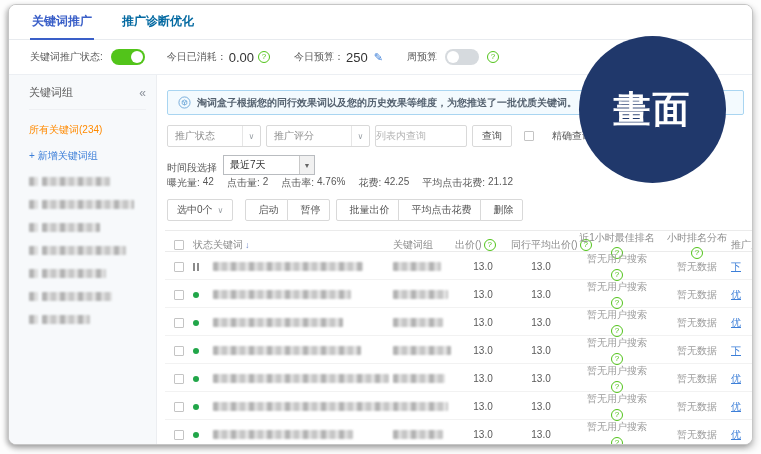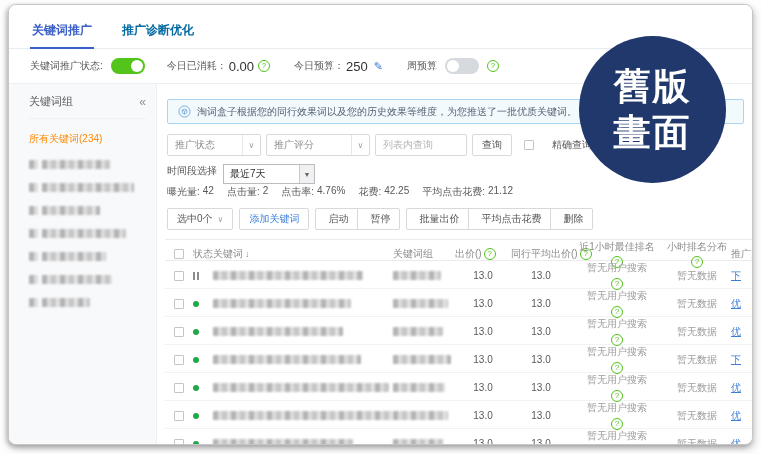--- a/index.html
+++ b/index.html
@@ -5,21 +5,21 @@
   * { margin:0; padding:0; box-sizing:border-box; }
   html,body { width:761px; height:454px; background:#fdfdfd; font-family:"Liberation Sans","DejaVu Sans",sans-serif; overflow:hidden; }
   .stage { position:relative; width:761px; height:454px; }
   .card {
     position:absolute; left:8px; top:4px; width:745px; height:441px;
     background:#fff; border:1px solid #c6c6c6; border-radius:8px;
     box-shadow:-2px 2px 5px rgba(0,0,0,.25), 2px 4px 7px rgba(0,0,0,.18);
     overflow:hidden;
   }
   
-  .tabs-row { height:44px; display:flex; align-items:flex-end; padding:0 0 0 21px; border-bottom:1px solid #e8ebef; background:#fff; }
+  .tabs-row { height:35px; display:flex; align-items:flex-end; padding:0 0 0 21px; border-bottom:1px solid #e8ebef; background:#fff; }
   .tab { font-size:12px; padding:0 2px 9px 2px; cursor:pointer; position:relative; }
   .tab + .tab { margin-left:26px; }
   .tab.active { color:#3a5fc8; font-weight:bold; }
   .tab.active::after { content:""; position:absolute; left:0; right:0; bottom:-1px; height:2px; background:#3a5fc8; }
   .tab.inactive { color:#0369a1; font-weight:bold; }
   
   .status-row { height:35px; display:flex; align-items:center; padding-left:21px; border-bottom:1px solid #eceff3; font-size:10px; color:#595959; background:#fff; }
   .toggle { width:34px; height:16px; border-radius:9px; position:relative; margin:0 8px; cursor:pointer; flex:0 0 auto; }
   .toggle.on { background:#52c41a; }
   .toggle.off { background:#d6dade; }
@@ -38,33 +38,33 @@
   .sb-all { margin-top:13px; font-size:10px; color:#ff8a00; cursor:pointer; }
   .sb-add { margin-top:12px; font-size:10px; color:#3d7fd8; cursor:pointer; }
   .sb-items { margin-top:6px; }
   .sb-item { margin-top:14px; display:flex; align-items:center; gap:4px; cursor:pointer; }
   .redact { display:inline-block; height:9px; border-radius:1px;
     background:repeating-linear-gradient(90deg,#b3b3b3 0 5px,#dcdcdc 5px 9px,#c6c6c6 9px 14px,#e2e2e2 14px 18px);
     filter:blur(1.3px); }
   .redact.sq { width:9px; }
   .main { flex:1; position:relative; padding:0 0 0 8px; overflow:hidden; background:#fff; }
   
-  .notice { margin:15px 8px 0 2px; height:25px; border:1px solid #a9d5f1; background:#f3fafe; border-radius:2px; display:flex; align-items:center; padding:0 10px; font-size:10px; color:#556270; }
+  .notice { margin:15px 8px 0 2px; height:25px; border:1px solid #a9d5f1; background:#f3fafe; border-radius:2px; display:flex; align-items:center; padding:0 10px; font-size:10px; color:#556270;font-weight:bold; }
   .notice-icon { margin-right:6px; display:flex; }
   .notice-link { color:#3d7fd8; margin-left:20px; cursor:pointer; }
   
   .filter-row { margin:10px 0 0 2px; display:flex; align-items:center; font-size:10px; color:#8c8c8c; }
   .select { height:22px; border:1px solid #d9d9d9; border-radius:2px; background:#fff; display:flex; align-items:center; padding-left:7px; cursor:pointer; position:relative; }
   .select .chev { margin-left:auto; border-left:1px solid #e6e6e6; width:18px; align-self:stretch; display:flex; align-items:center; justify-content:center; color:#9aa0a6; font-size:8px; }
-  .input { height:22px; border:1px solid #d9d9d9; border-radius:2px; background:#fff; display:flex; align-items:center; padding-left:7px; color:#b5b5b5; }
+  .input { height:22px; border:1px solid #d9d9d9; border-radius:2px; background:#fff; display:flex; align-items:center; color:#b5b5b5; }
   .btn { height:22px; border:1px solid #d9d9d9; border-radius:2px; background:#fff; display:inline-flex; align-items:center; justify-content:center; font-size:10px; color:#555; padding:0 9px; cursor:pointer; }
   .cb { width:10px; height:10px; border:1px solid #c4c4c4; border-radius:1px; background:#fff; flex:0 0 auto; cursor:pointer; }
   .exact { display:flex; align-items:center; gap:18px; color:#595959; margin-left:12px; }
   .adv-link { margin-left:12px; color:#a0564c; cursor:pointer; }
-  .time-row { margin:8px 0 0 2px; display:flex; align-items:flex-start; font-size:10px; color:#595959; }
+  .time-row { margin:8px 0 0 2px; display:flex; align-items:flex-end; font-size:10px; color:#595959; }
   .time-select { width:92px; height:20px; border:1px solid #b9bcc0; background:#fff; display:flex; align-items:center; padding-left:6px; margin-left:6px; color:#333; cursor:pointer; }
   .time-select .arrow-box { margin-left:auto; width:15px; align-self:stretch; background:#f1f1f1; border-left:1px solid #c9c9c9; display:flex; align-items:center; justify-content:center; font-size:7px; color:#666; }
   
   .stats-row { margin:1px 0 0 2px; display:flex; gap:13px; font-size:10px; color:#595959; }
   .stat { display:flex; gap:3px; }
   
   .actions-row { margin:9px 0 0 2px; display:flex; align-items:center; }
   .actions-row .gap { width:6px; }
   .btn-group { display:flex; }
   .btn-group .btn { border-radius:0; margin-left:-1px;padding-left:12px; }
@@ -123,20 +123,24 @@
     </div>
 
     <div class="content">
 
       <aside class="sidebar">
         <div class="sb-head">
           <span class="sb-title">关键词组</span>
           <span class="sb-collapse">«</span>
         </div>
         <div class="sb-all">所有关键词(234)</div>
+        <div class="sb-add">
+          <span>+</span>
+          <span>新增关键词组</span>
+        </div>
         <div class="sb-items">
 
             <div class="sb-item">
               <span class="redact sq"></span>
               <span class="redact" style="width: 68px;"></span>
             </div>
 
             <div class="sb-item">
               <span class="redact sq"></span>
               <span class="redact" style="width: 92px;"></span>
@@ -238,21 +242,20 @@
               <span>21.12</span>
             </div>
           </div>
 
         <div class="actions-row">
           <div class="btn">
             <span>选中0个</span>
             <span class="chev-sm">∨</span>
           </div>
           <div class="gap"></div>
-          <div class="btn blue">添加关键词</div>
           <div class="gap"></div>
           <div class="btn-group">
             <div class="btn">启动</div>
             <div class="btn">暂停</div>
           </div>
           <div class="gap"></div>
           <div class="btn-group">
             <div class="btn">批量出价</div>
             <div class="btn">平均点击花费</div>
             <div class="btn">删除</div>
@@ -475,18 +478,17 @@
                   <span class="action-link">优</span>
                 </div>
               </div>
             </div>
         </div>
 
       </main>
     </div>
 
     <div class="badge">
-      <span>舊版</span>
       <span>畫面</span>
     </div>
 
   </div>
 </div>
 
 </body></html>

